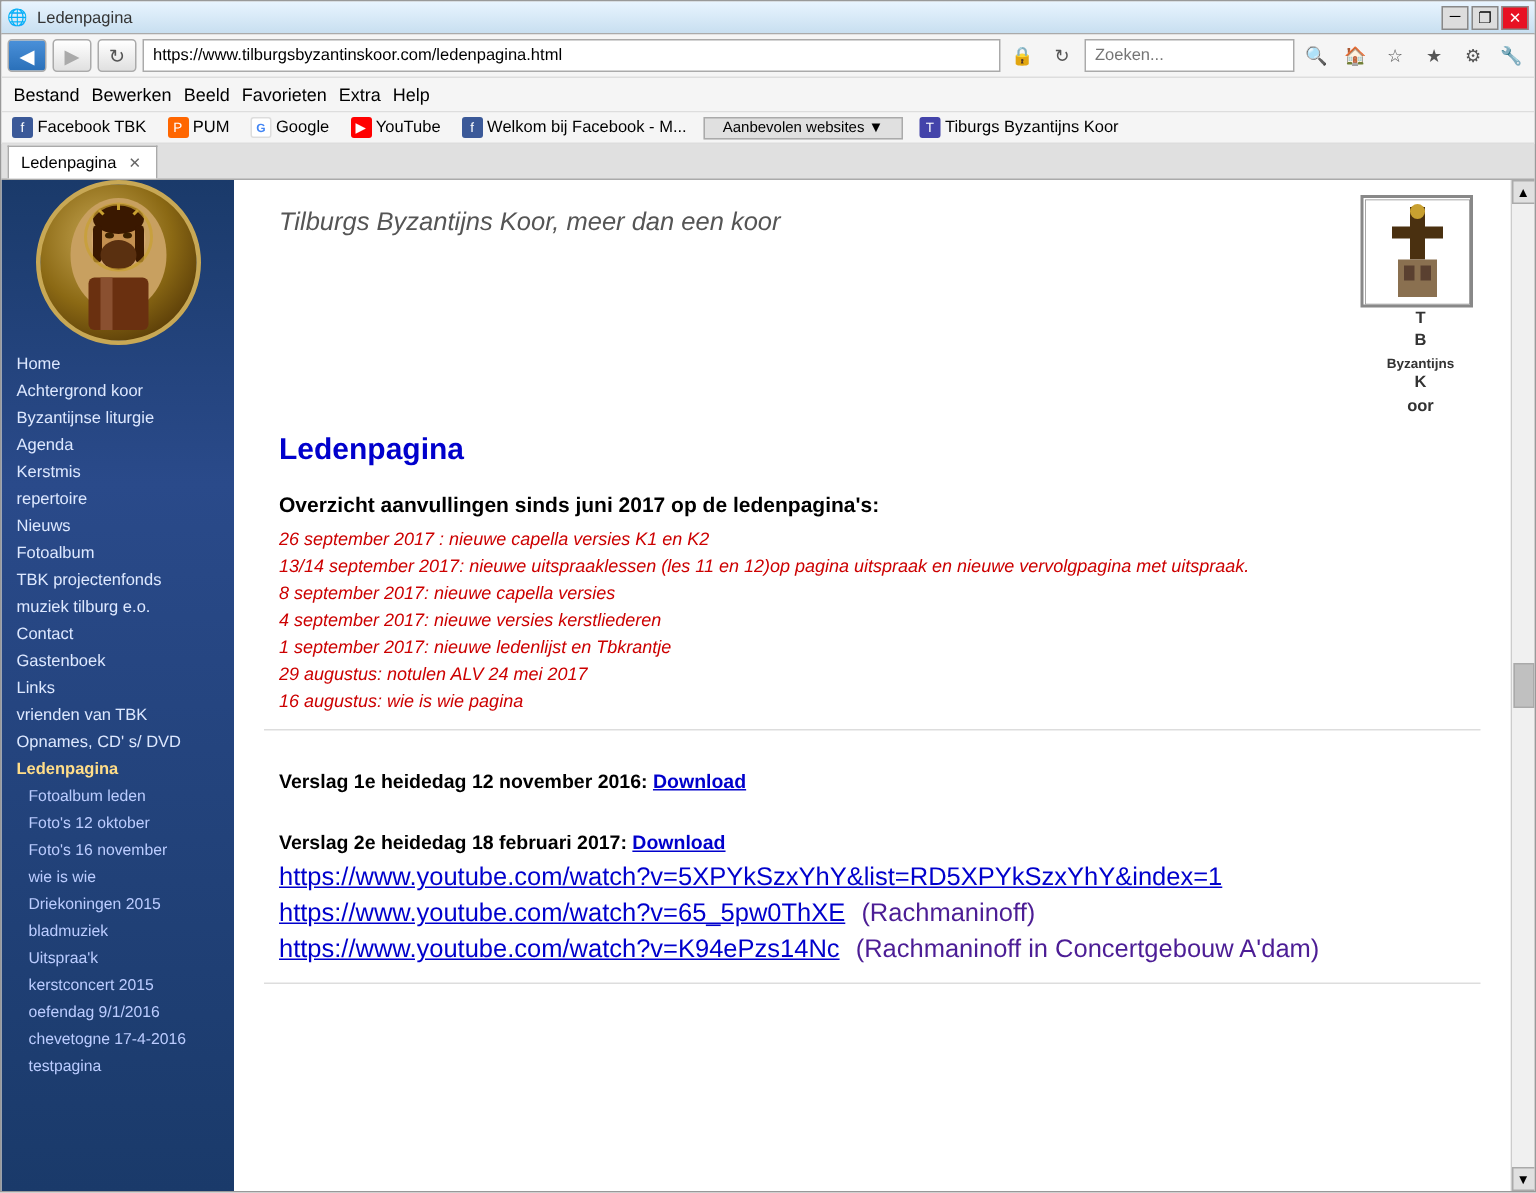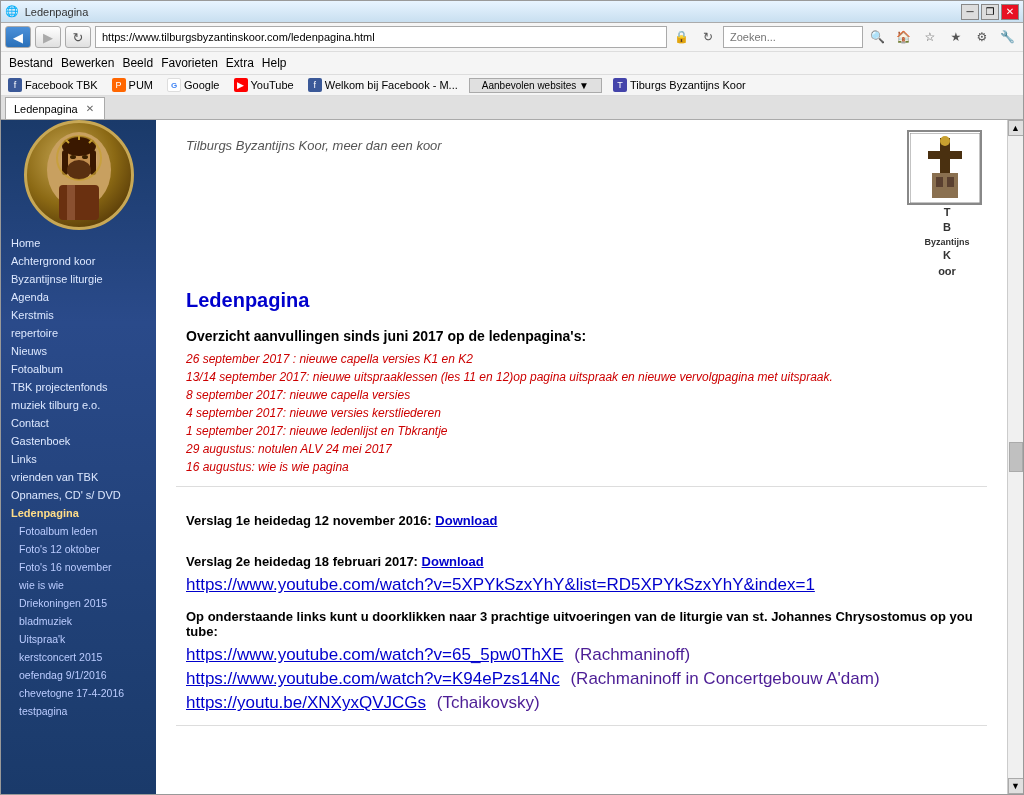--- a/index.html
+++ b/index.html
@@ -53,21 +53,21 @@
     .nav-link { display: block; color: #dde8ff; font-size: 11px; padding: 3px 10px; cursor: pointer; text-decoration: none; white-space: nowrap; }
     .nav-link.active { color: #ffdd88; font-weight: bold; }
     .nav-link.sub { padding-left: 18px; font-size: 10.5px; color: #bbccff; }
 
     
     .content-area { flex: 1; background: white; overflow-y: auto; padding: 0; position: relative; }
     .content-inner { padding: 10px 20px 20px 20px; }
 
     
     .logo-header { display: flex; justify-content: space-between; align-items: flex-start; margin-bottom: 4px; }
-    .site-title { font-size: 13px; color: #555; font-style: italic; margin-top: 8px; margin-left: 10px; }
+    .site-title { font-size: 17px; color: #555; font-style: italic; margin-top: 8px; margin-left: 10px; }
     .logo-box { width: 80px; text-align: center; }
     .logo-img { width: 75px; height: 75px; border: 2px solid #888; display: flex; align-items: center; justify-content: center; flex-direction: column; background: white; }
     .logo-text-block { font-size: 11px; font-weight: bold; color: #333; line-height: 1.4; }
 
     
     .page-title { color: #0000cc; font-size: 20px; font-weight: bold; margin: 10px 10px 16px 10px; }
     .section { margin: 10px; }
     .section-title { font-size: 14px; font-weight: bold; color: #000; margin-bottom: 8px; }
     .red-italic { color: #cc0000; font-style: italic; font-size: 12px; margin-bottom: 4px; }
     .bold-line { font-weight: bold; font-size: 13px; margin-bottom: 6px; margin-top: 26px; }
@@ -275,35 +275,28 @@
           </div>
           <div class="bold-line">
             <strong>Verslag 2e heidedag 18 februari 2017:</strong>
             <a class="link-blue">Download</a>
           </div>
 
           <div class="link-line">
             <a class="link-blue">https://www.youtube.com/watch?v=5XPYkSzxYhY&amp;list=RD5XPYkSzxYhY&amp;index=1</a>
           </div>
 
-          <div class="bold-line" style="margin-top:14px;">
-            <strong>Op onderstaande links kunt u doorklikken naar 3 prachtige uitvoeringen van de liturgie van st. Johannes Chrysostomus op you tube:</strong>
-          </div>
 
           <div class="link-line">
             <a class="link-blue">https://www.youtube.com/watch?v=65_5pw0ThXE</a>
             <span class="inline-note">(Rachmaninoff)</span>
           </div>
           <div class="link-line">
             <a class="link-blue">https://www.youtube.com/watch?v=K94ePzs14Nc</a>
             <span class="inline-note">(Rachmaninoff in Concertgebouw A'dam)</span>
-          </div>
-          <div class="link-line">
-            <a class="link-blue">https://youtu.be/XNXyxQVJCGs</a>
-            <span class="inline-note">(Tchaikovsky)</span>
           </div>
         </div>
 
         <hr class="divider">
 
 
       </div>
     </div>
 
     <div class="right-scroll">

